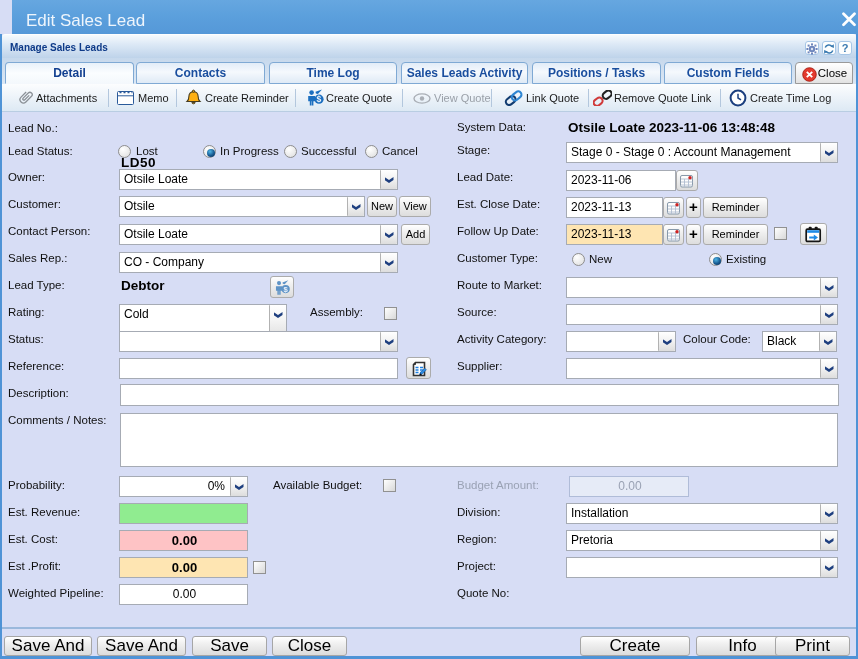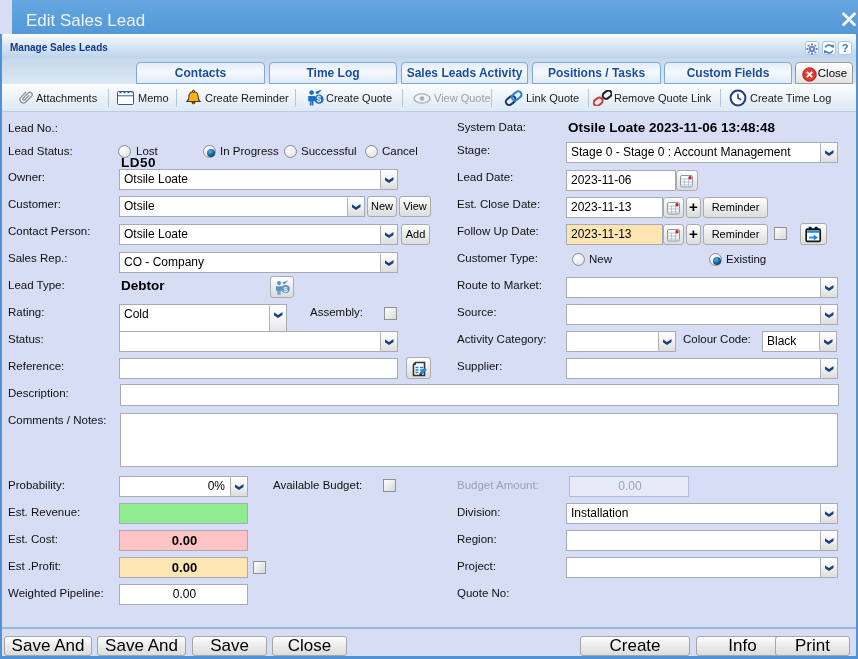--- a/index.html
+++ b/index.html
@@ -92,20 +92,21 @@
           <g fill="none" stroke="#3a7ab0" stroke-width="1.5">
             <path d="M2.2 4.6 A4 4 0 0 1 9 3.4"></path>
             <path d="M9.8 7.4 A4 4 0 0 1 3 8.6"></path>
           </g>
           <path d="M10.8 1.2 L10.9 5 7.4 3.6z" fill="#3a7ab0"></path>
           <path d="M1.2 10.8 L1.1 7 4.6 8.4z" fill="#3a7ab0"></path>
         </svg></span>
     <span class="mbtn" style="left:836px; font-weight:bold; font-size:11px; color:#3a7ab0;">?</span>
   </div>
   <div id="tabbar">
+    <div class="tab active" style="left:3px; width:129px;">Detail</div>
     <div class="tab" style="left:134px; width:129px;">Contacts</div>
     <div class="tab" style="left:267px; width:128px;">Time Log</div>
     <div class="tab" style="left:530px; width:129px;">Positions / Tasks</div>
     <div class="tab" style="left:399px; width:127px;">Sales Leads Activity</div>
     <div class="tab" style="left:662px; width:128px;">Custom Fields</div>
     <div class="tab close" style="left:793px; width:58px;"><svg width="15" height="15" viewBox="0 0 15 15" style="position:absolute; left:6px; top:4px;">
           <circle cx="7.5" cy="7.5" r="6.8" fill="#e23a2e" stroke="#9e1308" stroke-width="0.8"></circle>
           <path d="M4.8 4.8 L10.2 10.2 M10.2 4.8 L4.8 10.2" stroke="#fff" stroke-width="1.9"></path>
         </svg><span style="margin-left:17px;">Close</span></div>
   </div>
@@ -372,20 +373,21 @@
 
     <div class="fld" style="left:567px; top:476px; width:120px; height:21px; background:#e6ebf7; border-color:#b0bcd8;">
       <span class="tx" style="text-align:center; color:#9aa2b4;">0.00</span>
       </div>
 
     <div class="fld" style="left:564px; top:503px; width:272px; height:21px;">
       <span class="tx">Installation</span>
         <span class="darr"></span>
       </div>
     <div class="fld" style="left:564px; top:530px; width:272px; height:21px;">
+      <span class="tx">Pretoria</span>
         <span class="darr"></span>
       </div>
     <div class="fld" style="left:564px; top:557px; width:272px; height:21px;">
       <span class="tx"></span>
         <span class="darr"></span>
       </div>
   </div>
   <div id="bottom">
     <div class="bbtn" style="left:2px; width:88px;">Save And New</div>
     <div class="bbtn" style="left:95px; width:89px;">Save And Close</div>

